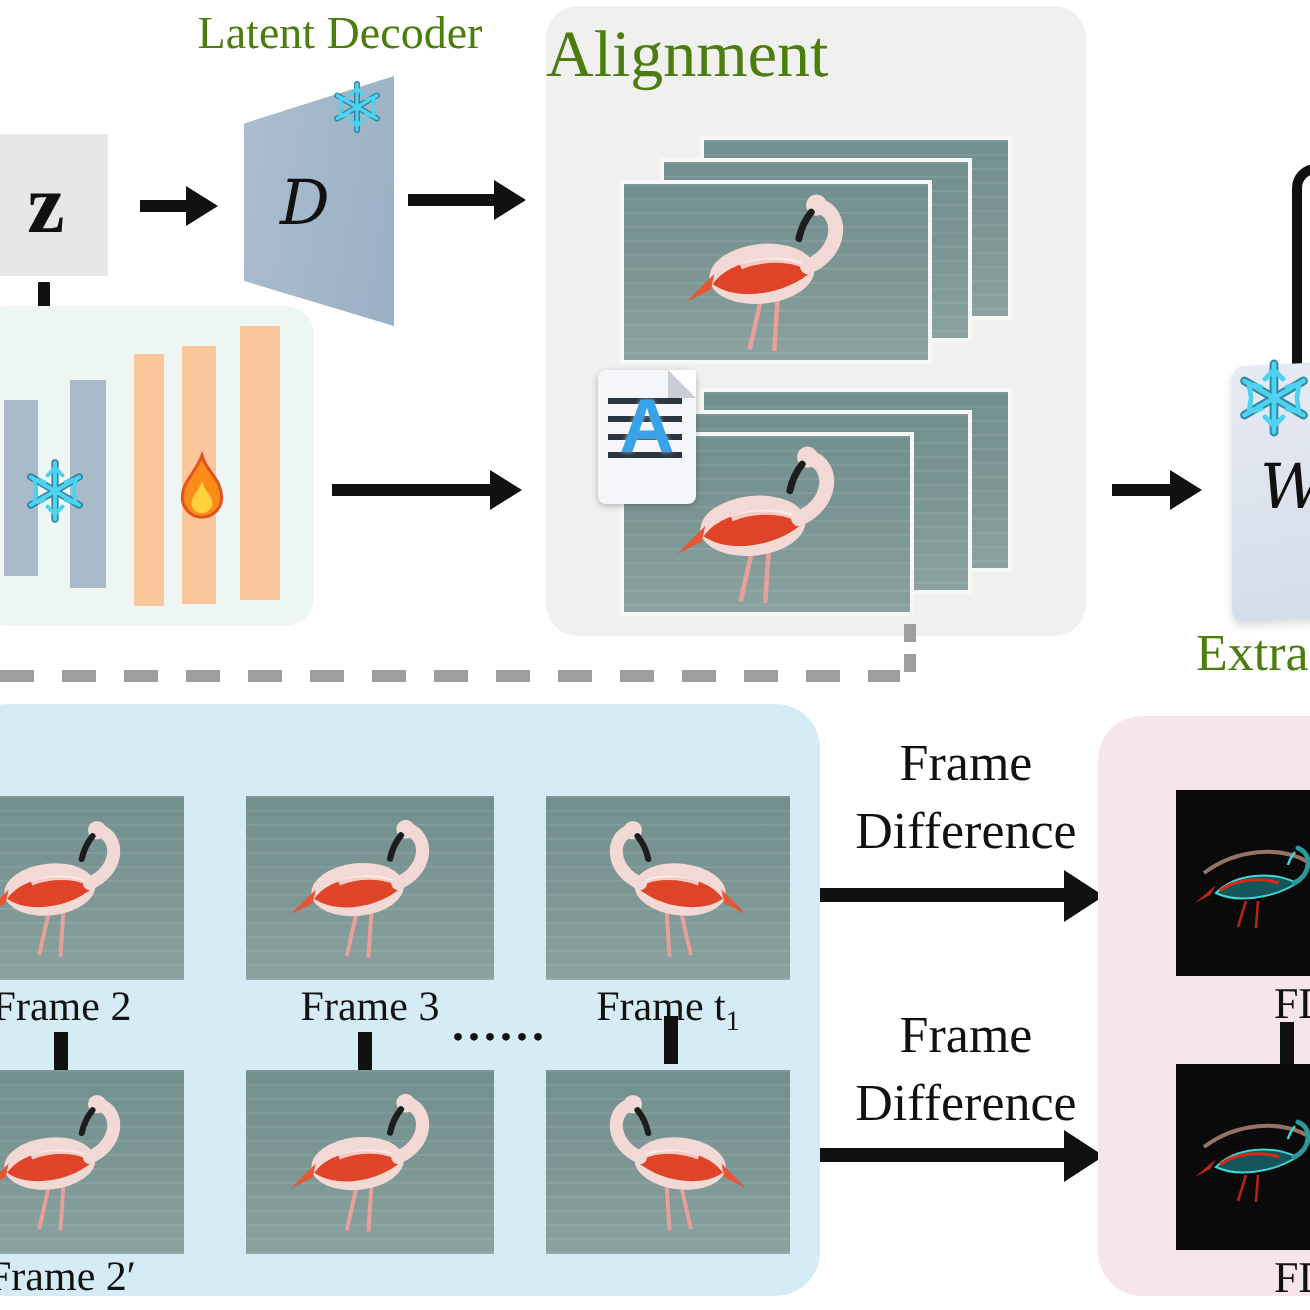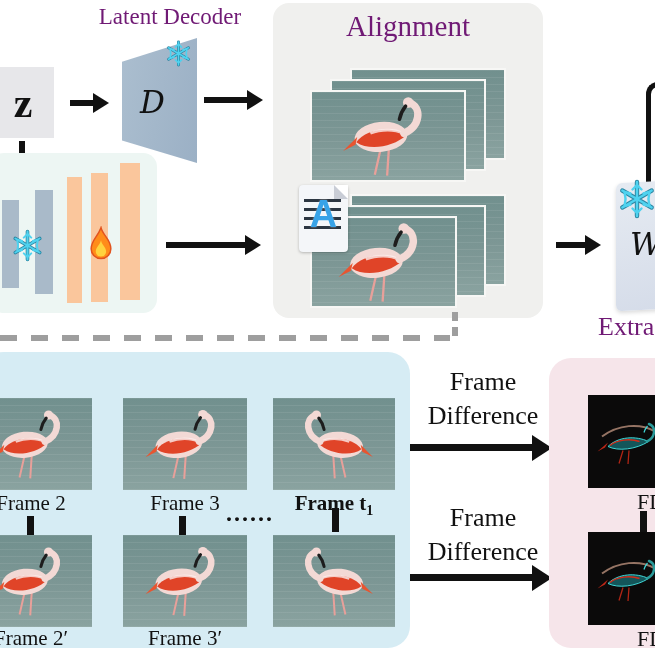--- a/index.html
+++ b/index.html
@@ -1,21 +1,21 @@
 <!DOCTYPE html>
 <html style="--panel_gray: #f0f0ee; --panel_mint: #edf6f3; --panel_cyan: #d6ecf4; --panel_pink: #f6e5ea; --bar_blue: #a9bac9; --bar_orange: #fac69c; --decoder_blue: #a3b7c9; --doc_a_blue: #38a3e8; --snowflake_cyan: #35bfe2; --flame_orange: #ff8c1a;"><head>
 <meta charset="utf-8">
 <style>
   html,body{margin:0;padding:0;}
   .canvas{position:relative;width:655px;height:655px;background:#ffffff;overflow:hidden;
           font-family:"Liberation Serif","DejaVu Serif",serif;color:#111;}
 
   
   .abs{position:absolute;}
-  .serif-title{font-family:"Liberation Serif","DejaVu Serif",serif;color:#701a75;}
+  .serif-title{font-family:"Liberation Serif","DejaVu Serif",serif;color:#4d7c0f;}
   .mathcal{font-family:"DejaVu Serif","Liberation Serif",serif;font-style:italic;}
 
   
   .arr{position:absolute;background:#111;height:6px;}
   .arr::after{content:"";position:absolute;right:-15px;top:50%;transform:translateY(-50%);
               border-left:16px solid #111;border-top:10px solid transparent;border-bottom:10px solid transparent;}
   .arr-big{height:7px;}
   .arr-big::after{right:-18px;border-left:20px solid #111;border-top:13px solid transparent;border-bottom:13px solid transparent;}
   .arr-v{position:absolute;background:#111;width:6px;}
   .arr-v::after{content:"";position:absolute;bottom:-13px;left:50%;transform:translateX(-50%);
@@ -166,21 +166,21 @@
   <svg class="abs" style="left:11px;top:229px;width:33px;height:33px;z-index:3">
       <use href="#snow"></use>
     </svg>
   <svg class="abs" style="left:86px;top:226px;width:30px;height:38px;z-index:3">
       <use href="#flame"></use>
     </svg>
 
   <div class="arr" style="left:166px;top:242px;width:80px;"></div>
 
   <div class="abs panel-gray" style="left:273px;top:3px;width:270px;height:315px;"></div>
-  <div class="abs serif-title" style="left:273px;top:10px;width:270px;text-align:center;font-size:29px;">Alignment</div>
+  <div class="abs serif-title" style="left:273px;top:10px;width:270px;font-size:33px;">Alignment</div>
 
   <div class="abs" style="left:312px;top:70px;width:200px;height:112px;">
     <div class="photo stackframe" style="left:40px;top:0;width:152px;height:88px;">
       <div class="ripples"></div>
       <svg style="left:52%;top:6%;width:26%;height:70%;">
           <use href="#flamneck"></use>
         </svg>
     </div>
     <div class="photo stackframe" style="left:20px;top:11px;width:152px;height:88px;">
       <div class="ripples"></div>
@@ -256,21 +256,21 @@
         <use href="#flam"></use>
       </svg>
   </div>
 
   <div class="flabel" style="left:-30px;top:491px;width:122px;">
     <span>Frame 2</span><sub></sub><span></span>
   </div>
   <div class="flabel" style="left:123px;top:491px;width:124px;">
     <span>Frame 3</span><sub></sub><span></span>
   </div>
-  <div class="flabel" style="left:273px;top:491px;width:122px;font-weight:bold;">
+  <div class="flabel" style="left:273px;top:491px;width:122px;">
     <span>Frame t</span><sub>1</sub><span></span>
   </div>
 
   <div class="dots" style="left:226px;top:500px;">......</div>
 
   <div class="vbar" style="left:27px;top:516px;height:20px;"></div>
   <div class="vbar" style="left:179px;top:516px;height:20px;"></div>
   <div class="vbar" style="left:332px;top:508px;height:24px;"></div>
 
   <div class="photo" style="left:-30px;top:535px;width:122px;height:92px;">
@@ -287,23 +287,20 @@
   </div>
   <div class="photo" style="left:273px;top:535px;width:122px;height:92px;">
     <div class="ripples"></div>
       <svg class="flip">
         <use href="#flam"></use>
       </svg>
   </div>
 
   <div class="flabel" style="left:-30px;top:626px;width:122px;">
     <span>Frame 2</span><sub></sub><span>′</span>
-  </div>
-  <div class="flabel" style="left:123px;top:626px;width:124px;">
-    <span>Frame 3</span><sub></sub><span>′</span>
   </div>
 
   <div class="fdiff" style="left:398px;top:365px;">
     <div>Frame</div>
     <div>Difference</div>
   </div>
   <div class="arr arr-big" style="left:410px;top:444px;width:124px;"></div>
 
   <div class="fdiff" style="left:398px;top:501px;">
     <div>Frame</div>

